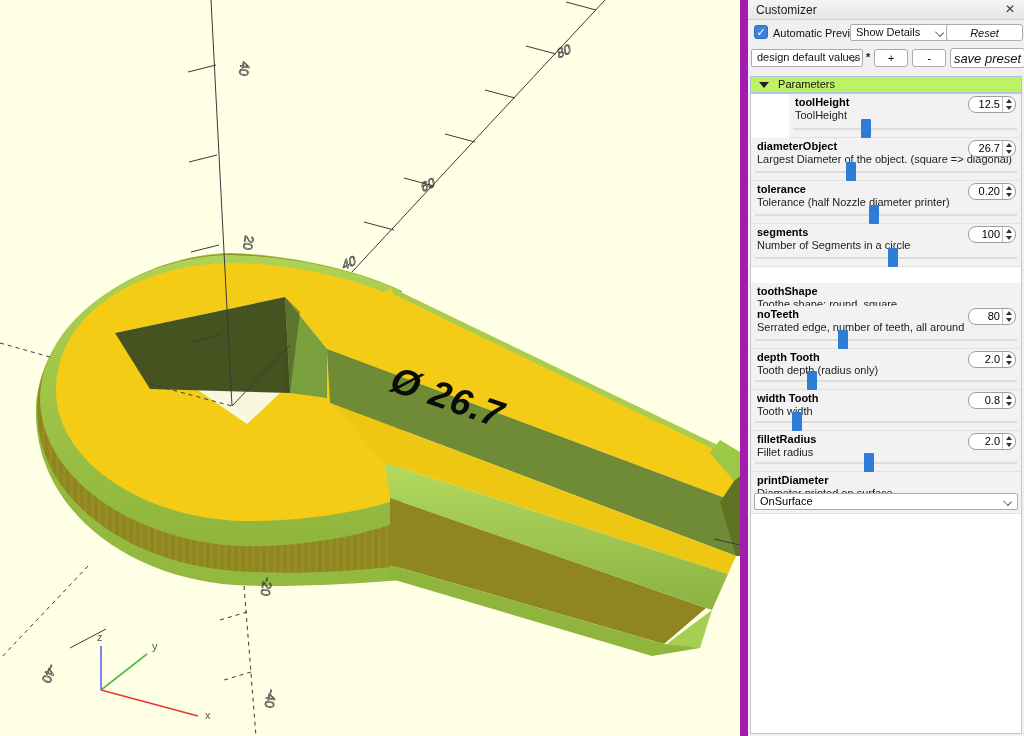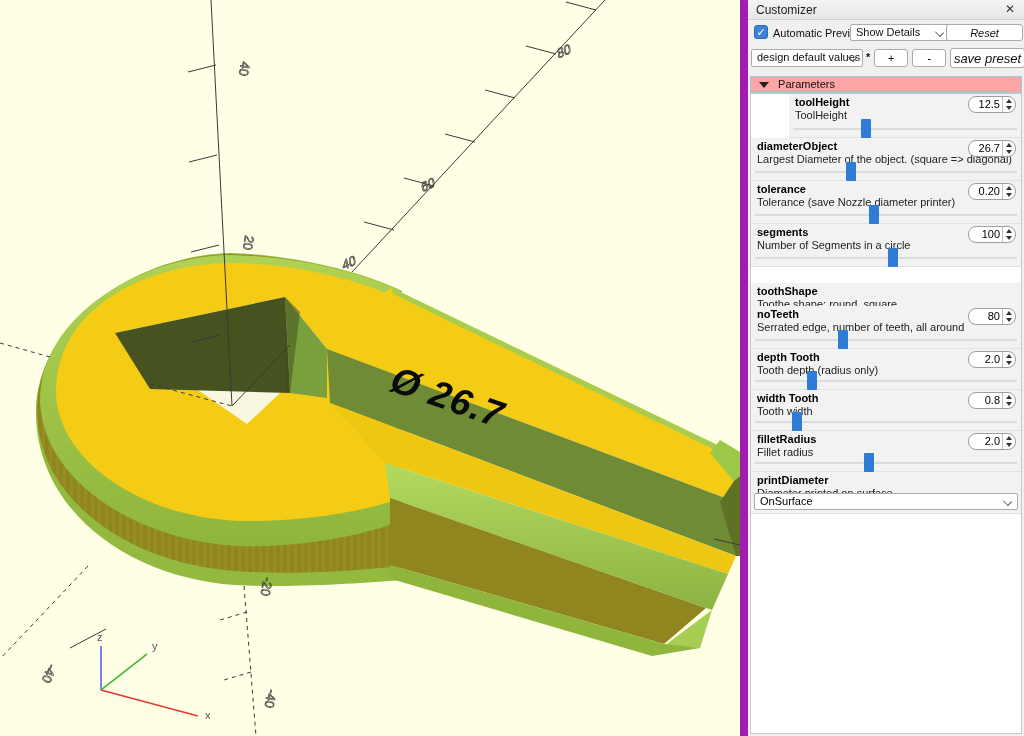--- a/index.html
+++ b/index.html
@@ -26,21 +26,21 @@
     font-size:11px; color:#111; padding-left:5px; line-height:15px; }
   .combo .chev, .selrow .chev { position:absolute; right:6px; top:4px; width:7px; height:7px;
     border-right:1.5px solid #555; border-bottom:1.5px solid #555;
     transform:rotate(45deg) scale(1,0.8); }
   .checkbox { position:absolute; width:14px; height:14px; background:#3D82D6;
     border-radius:3px; border:1px solid #2E6CB8; color:#fff; font-size:11px;
     line-height:13px; text-align:center; }
   .lbl { position:absolute; font-size:11px; color:#111; white-space:nowrap; }
 
   #paramhdr { position:absolute; left:2px; right:2px; top:76px; height:17px;
-    background:#fca5a5; border:1px solid #A8C4DE; font-size:11px; color:#111;
+    background:#bef264; border:1px solid #A8C4DE; font-size:11px; color:#111;
     line-height:15px; padding-left:8px; }
   #paramhdr .tri { display:inline-block; width:0; height:0; border-left:5px solid transparent;
     border-right:5px solid transparent; border-top:6px solid #222; margin-right:6px; }
 
   #scrollarea { position:absolute; left:2px; right:2px; top:93px; bottom:2px;
     background:#FFF; border:1px solid #C8C8C8; overflow:hidden; }
 
   .prow { position:absolute; left:0; right:0; background:#F2F2F2;
     border-bottom:1px solid #E2E2E2; }
   .prow .pname { position:absolute; left:6px; top:2px; font-size:11px; font-weight:bold; color:#000; }
@@ -241,21 +241,21 @@
             <span class="up"></span>
             <span class="dn"></span>
           </span>
         </div>
         <div class="groove">
           <div class="handle" style="left: 91px; top: -9px;"></div>
         </div>
       </div>
       <div class="prow" style="top: 87px; height: 43px;">
         <div class="pname">tolerance</div>
-        <div class="pdesc">Tolerance (save Nozzle diameter printer)</div>
+        <div class="pdesc">Tolerance (half Nozzle diameter printer)</div>
         <div class="spin">
           <span class="val">0.20</span>
           <span class="arrows">
             <span class="up"></span>
             <span class="dn"></span>
           </span>
         </div>
         <div class="groove">
           <div class="handle" style="left: 114px; top: -9px;"></div>
         </div>

